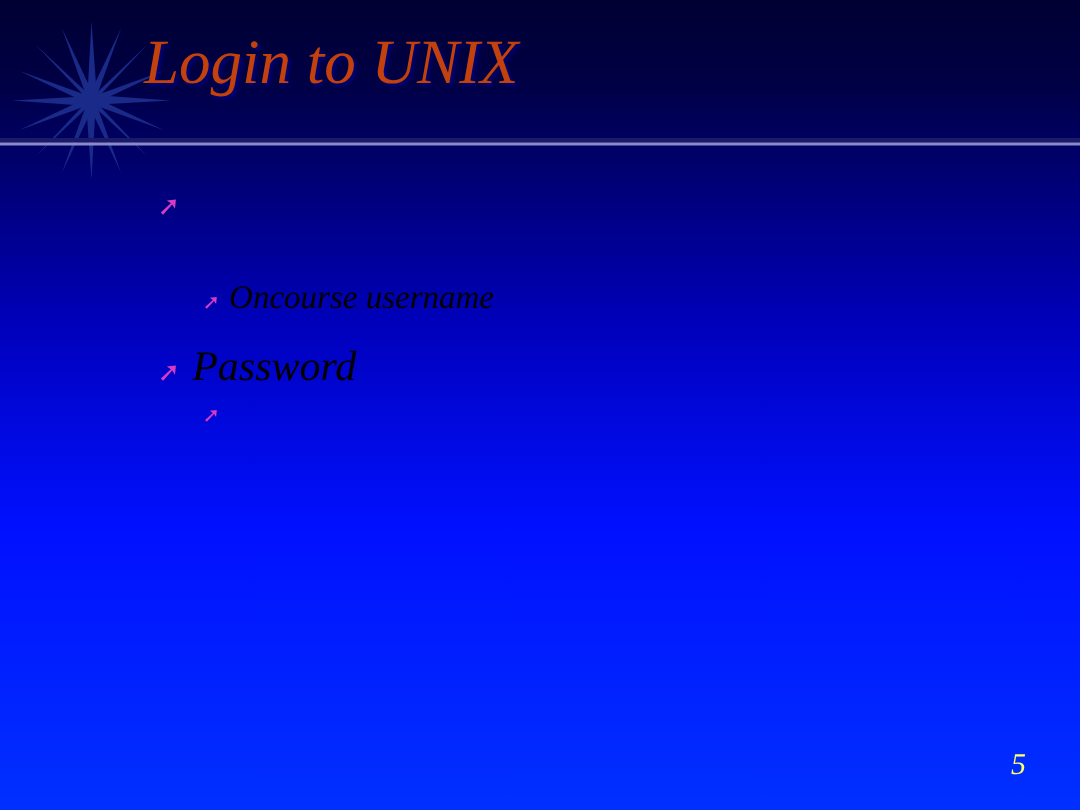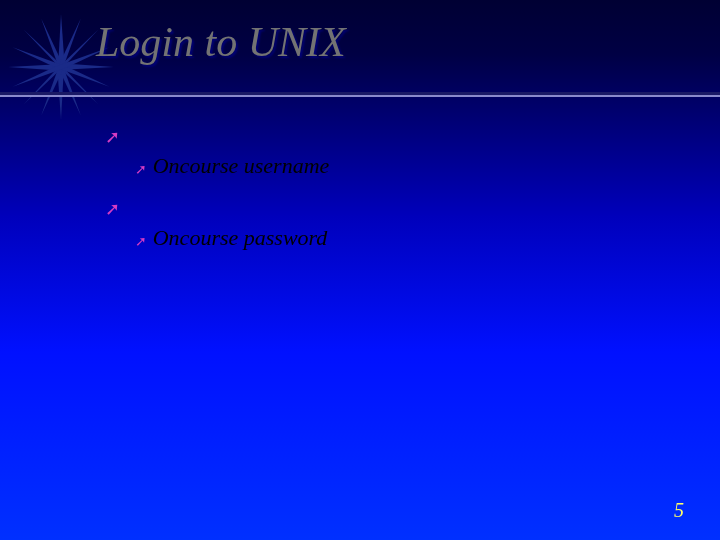--- a/index.html
+++ b/index.html
@@ -15,21 +15,21 @@
     left: 6px;
     width: 110px;
     height: 110px;
   }
   .title {
     position: absolute;
     top: 18px;
     left: 96px;
     font-size: 42px;
     font-weight: normal;
-    color: #737373;
+    color: #c2410c;
     text-shadow: 2px 2px 2px rgba(0,0,150,0.6);
     font-style: italic;
   }
   .divider {
     position: absolute;
     top: 92px;
     left: 0;
     width: 720px;
     height: 6px;
   }
@@ -54,21 +54,21 @@
   }
   .arrow {
     color: #d63cc3;
     font-size: 18px;
     margin-right: 8px;
     font-family: Arial, sans-serif;
     transform: translateY(1px);
   }
   .arrow.small { font-size: 14px; margin-right: 6px; }
   .l1-text { font-size: 28px; font-style: italic; }
-  .l2-text { font-size: 22px; font-style: italic; }
+  .l2-text { font-size: 22px; font-style: italic; margin-top: 32px; }
   .pagenum {
     position: absolute;
     bottom: 18px;
     right: 36px;
     color: #ffff66;
     font-size: 20px;
     font-style: italic;
   }
 </style>
 </head>
@@ -97,20 +97,20 @@
 <div class="content">
   <div class="item-l1">
     <span class="arrow">➚</span>
   </div>
   <div class="item-l2">
     <span class="arrow small">➚</span>
     <span class="l2-text">Oncourse username</span>
   </div>
   <div class="item-l1">
     <span class="arrow">➚</span>
+    <span class="l1-text">Password</span>
   </div>
   <div class="item-l2">
     <span class="arrow small">➚</span>
-    <span class="l2-text">Oncourse password</span>
   </div>
 </div>
 
 <div class="pagenum">5</div>
 
 </body></html>

